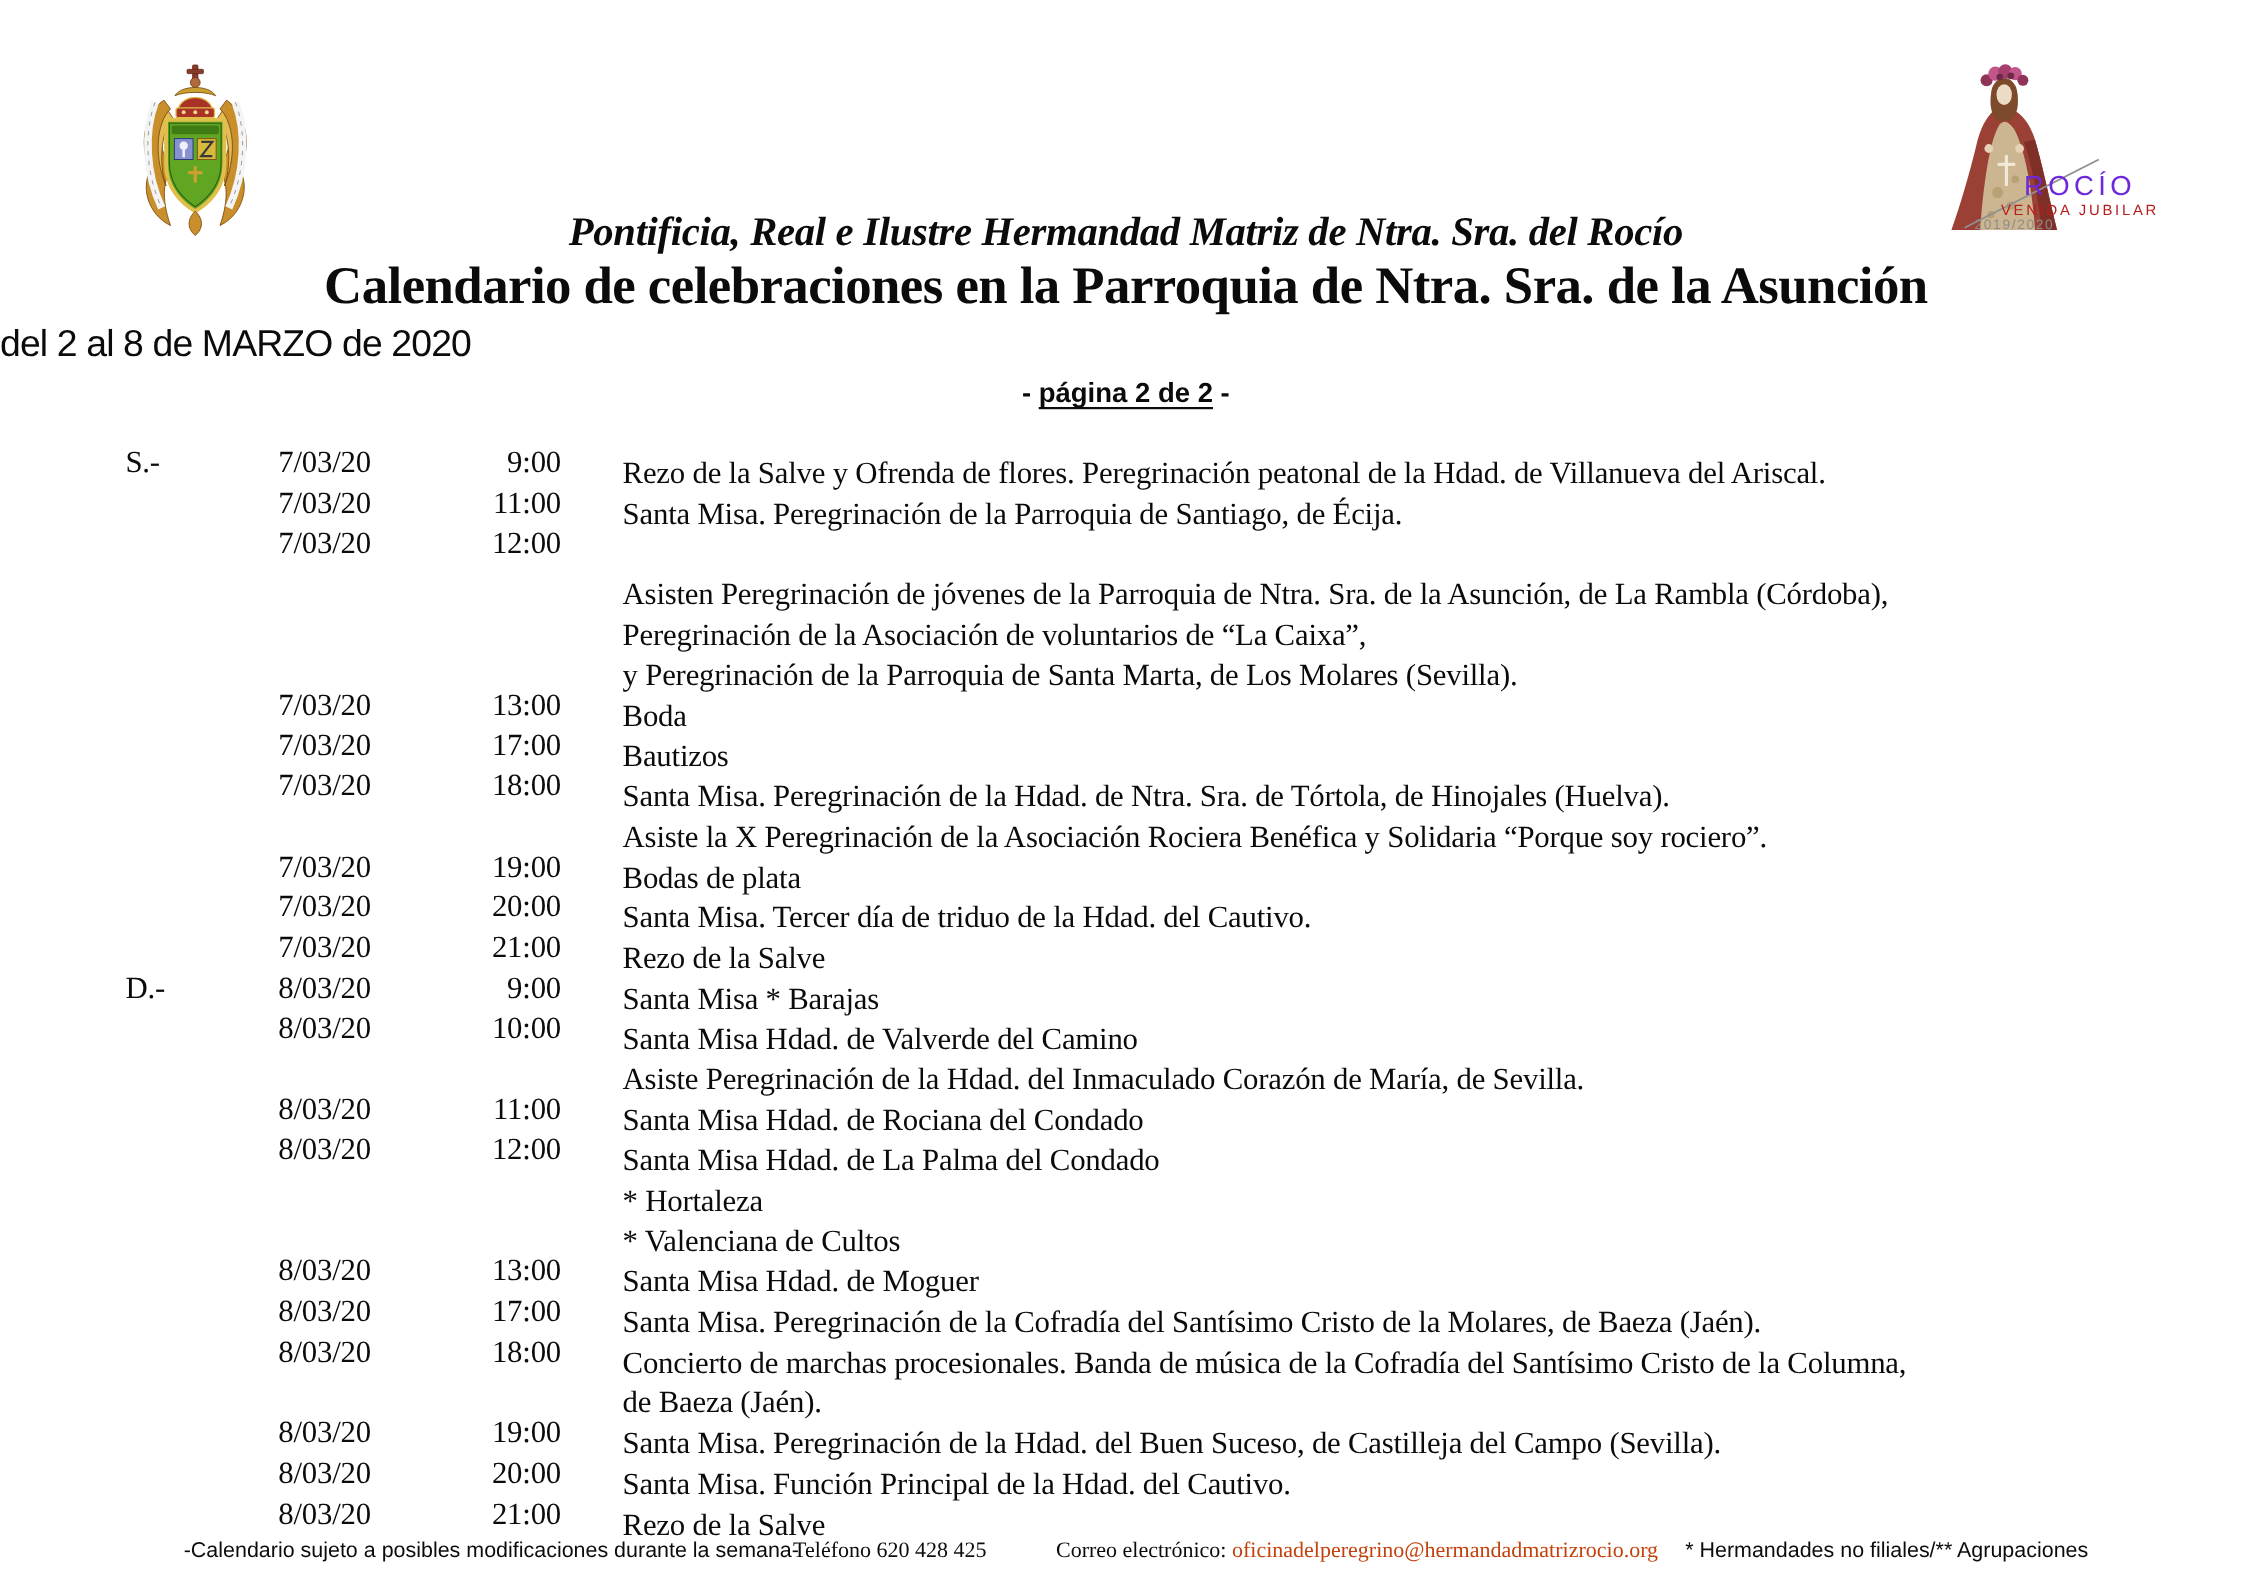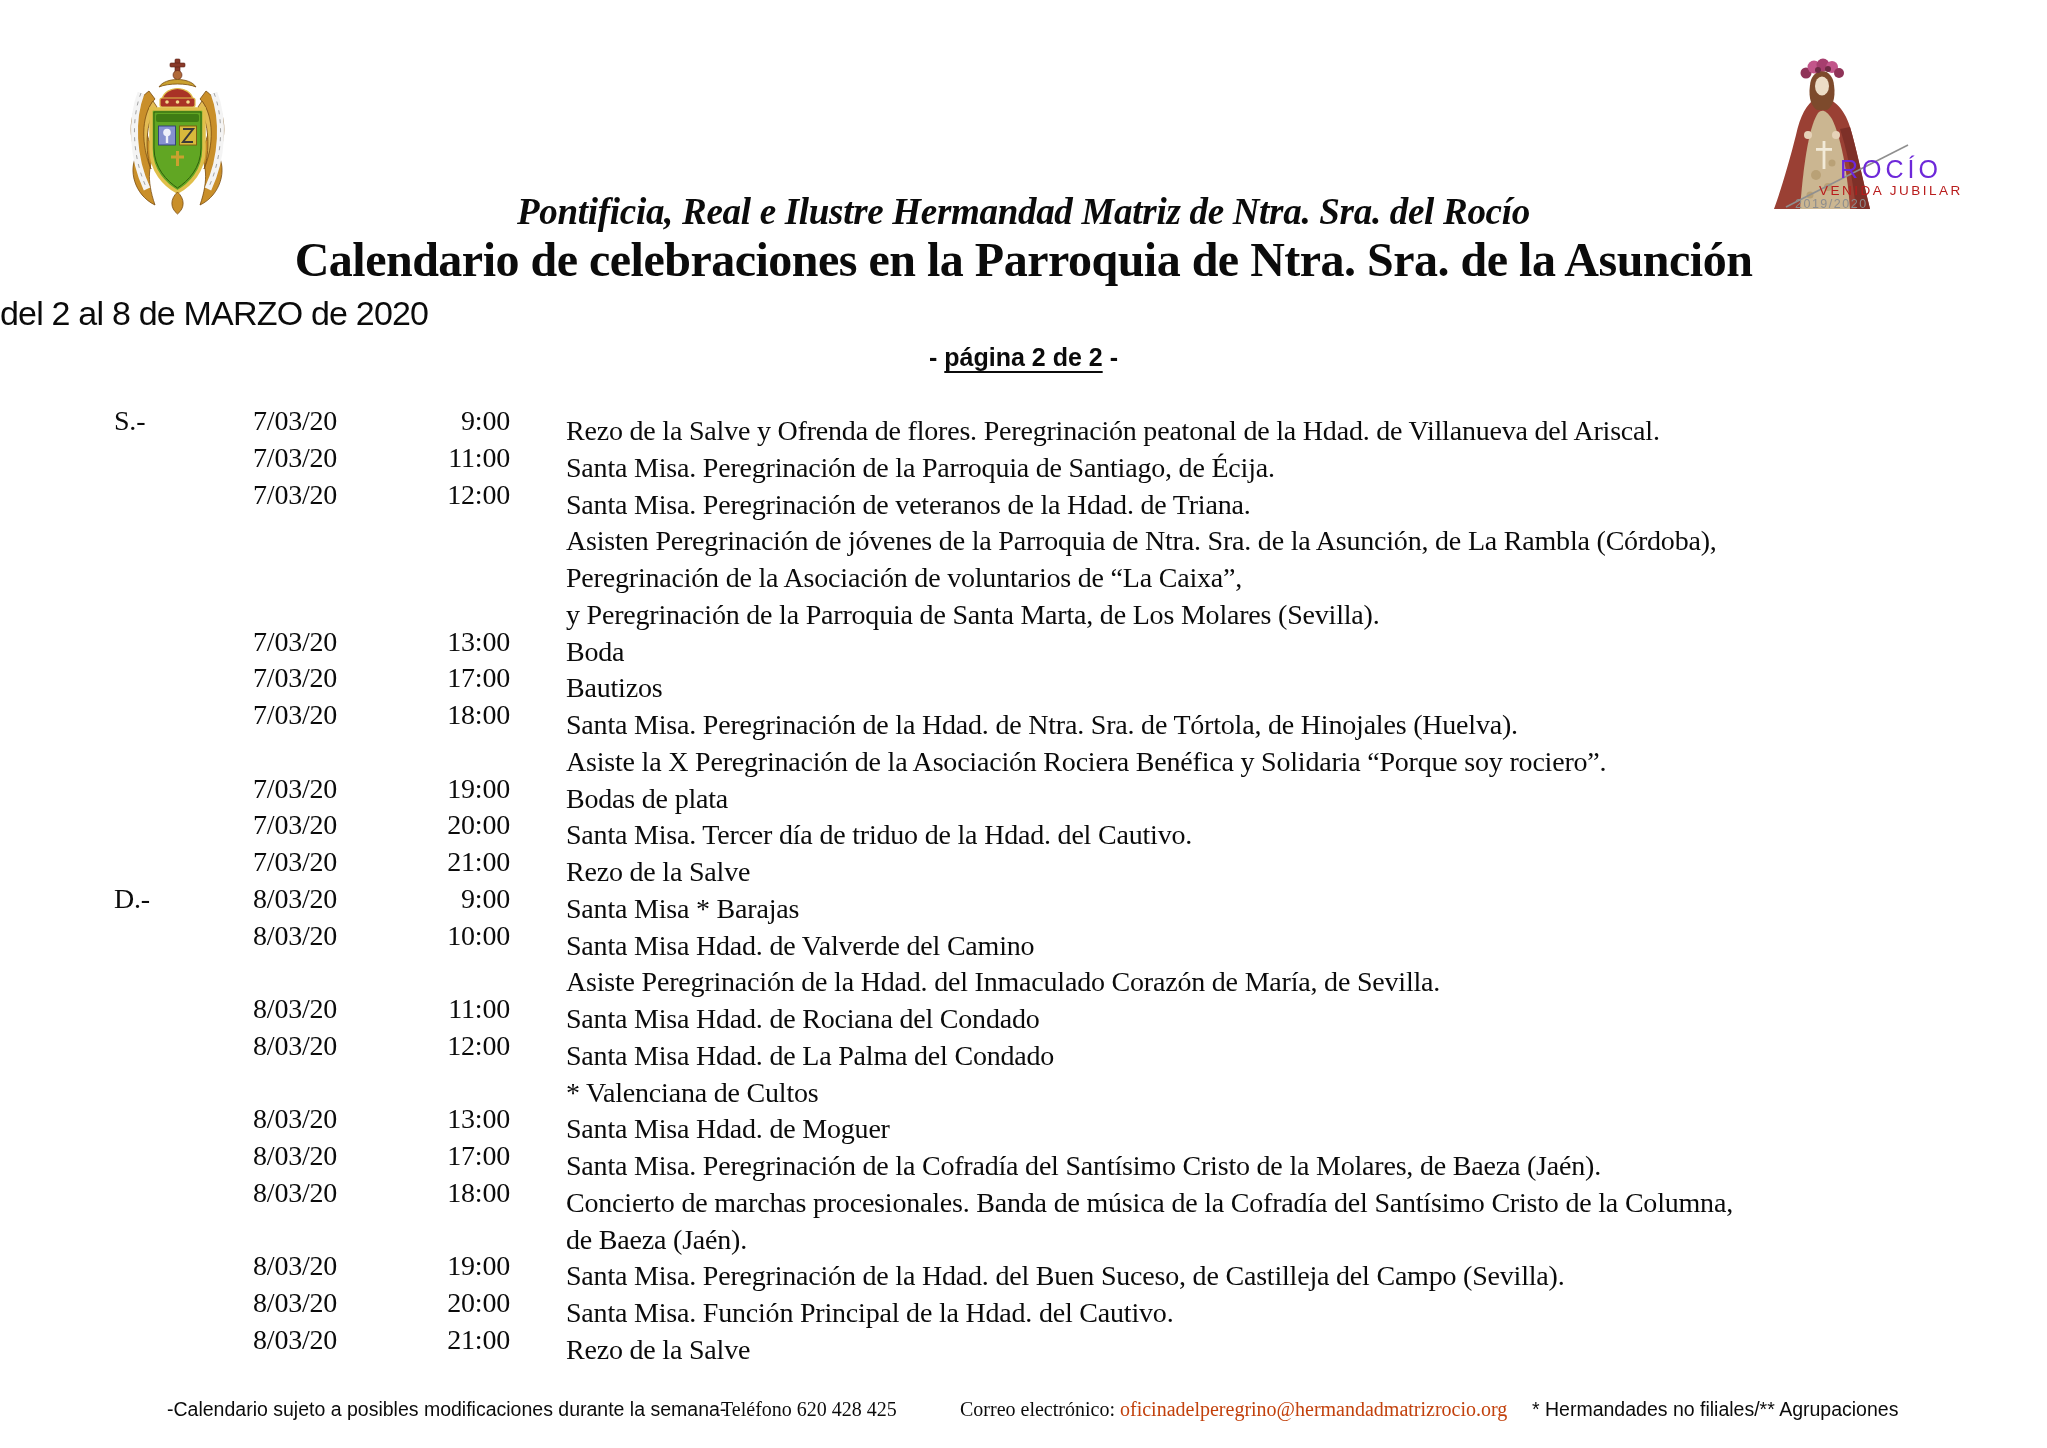--- a/index.html
+++ b/index.html
@@ -160,21 +160,20 @@
       <div class="row">
         <span class="c-m"></span>
         <span class="c-d">7/03/20</span>
         <span class="c-t">11:00</span>
         <span class="c-x">Santa Misa. Peregrinación de la Parroquia de Santiago, de Écija.</span>
       </div>
       <div class="row">
         <span class="c-m"></span>
         <span class="c-d">7/03/20</span>
         <span class="c-t">12:00</span>
-        <span class="c-x">Santa Misa. Peregrinación de veteranos de la Hdad. de Triana.</span>
       </div>
       <div class="row">
         <span class="c-m"></span>
         <span class="c-d"></span>
         <span class="c-t"></span>
         <span class="c-x">Asisten Peregrinación de jóvenes de la Parroquia de Ntra. Sra. de la Asunción, de La Rambla (Córdoba),</span>
       </div>
       <div class="row">
         <span class="c-m"></span>
         <span class="c-d"></span>
@@ -251,20 +250,26 @@
         <span class="c-m"></span>
         <span class="c-d">8/03/20</span>
         <span class="c-t">11:00</span>
         <span class="c-x">Santa Misa Hdad. de Rociana del Condado</span>
       </div>
       <div class="row">
         <span class="c-m"></span>
         <span class="c-d">8/03/20</span>
         <span class="c-t">12:00</span>
         <span class="c-x">Santa Misa Hdad. de La Palma del Condado</span>
+      </div>
+      <div class="row">
+        <span class="c-m"></span>
+        <span class="c-d"></span>
+        <span class="c-t"></span>
+        <span class="c-x">* Hortaleza</span>
       </div>
       <div class="row">
         <span class="c-m"></span>
         <span class="c-d"></span>
         <span class="c-t"></span>
         <span class="c-x">* Valenciana de Cultos</span>
       </div>
       <div class="row">
         <span class="c-m"></span>
         <span class="c-d">8/03/20</span>

